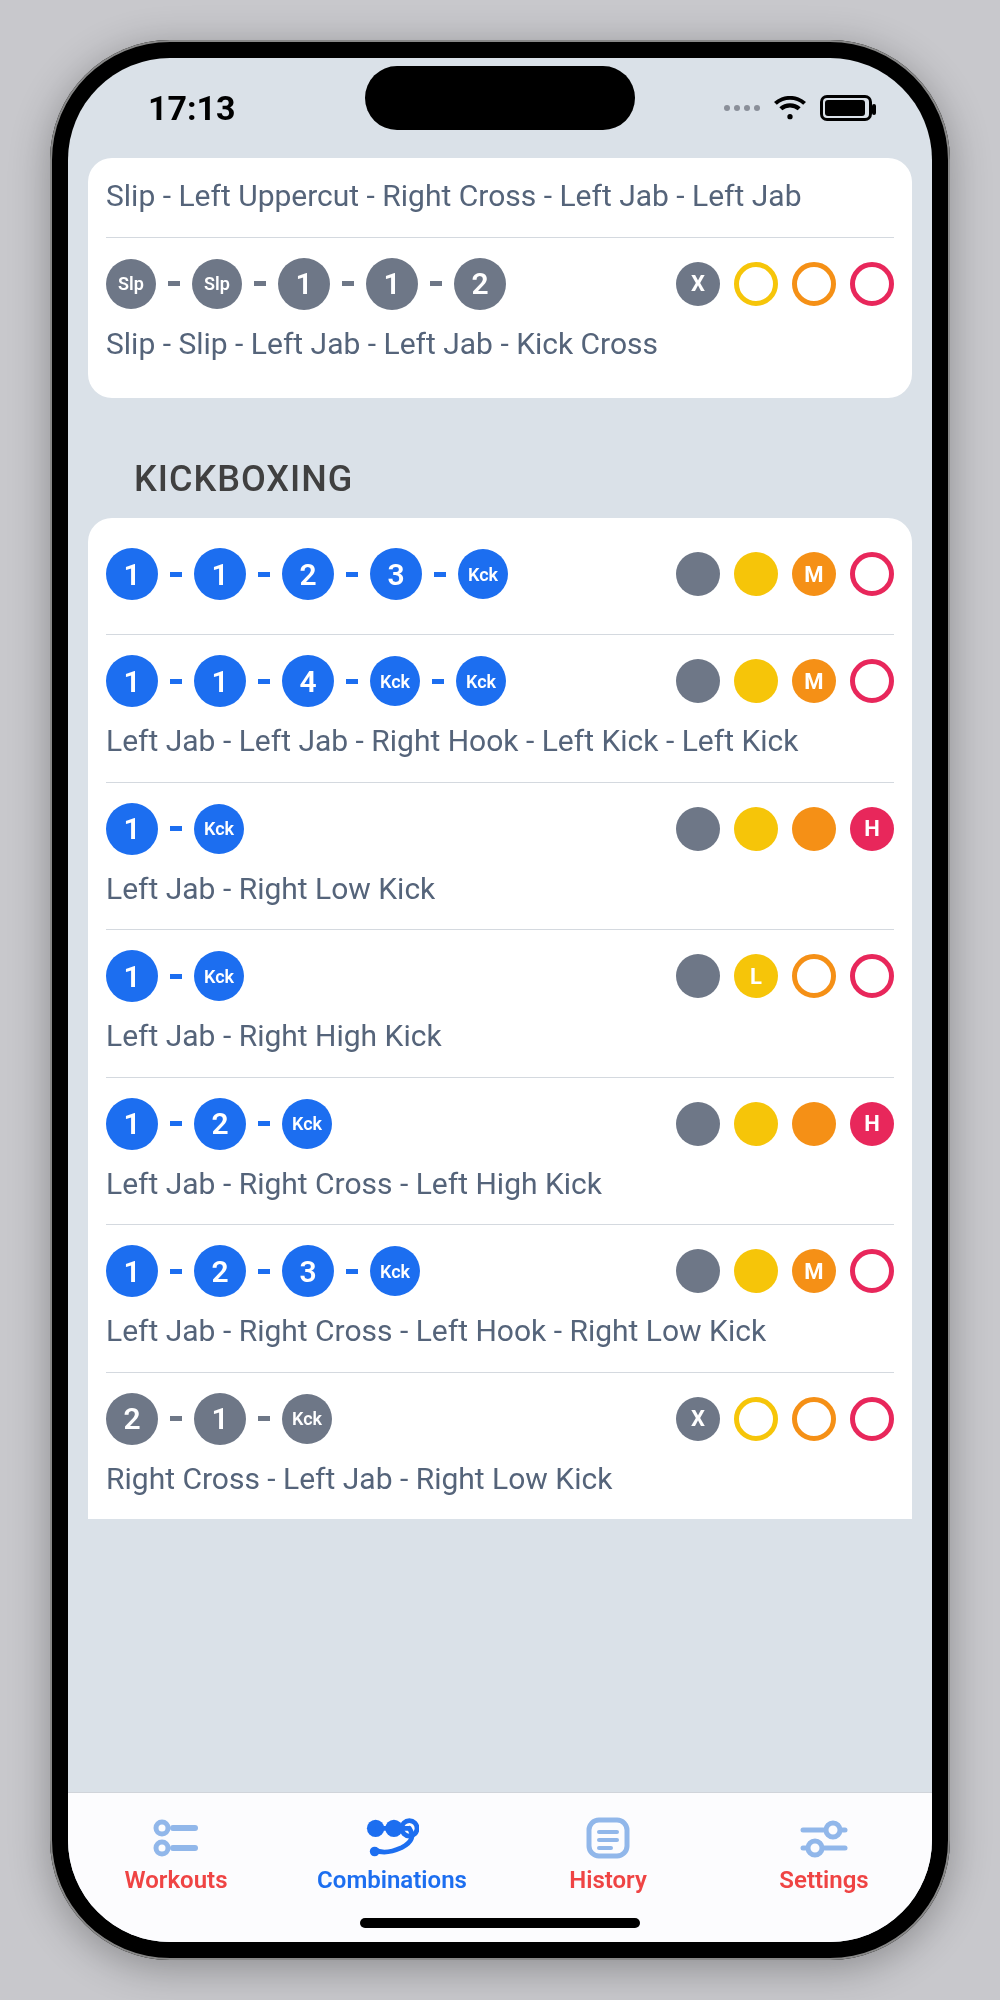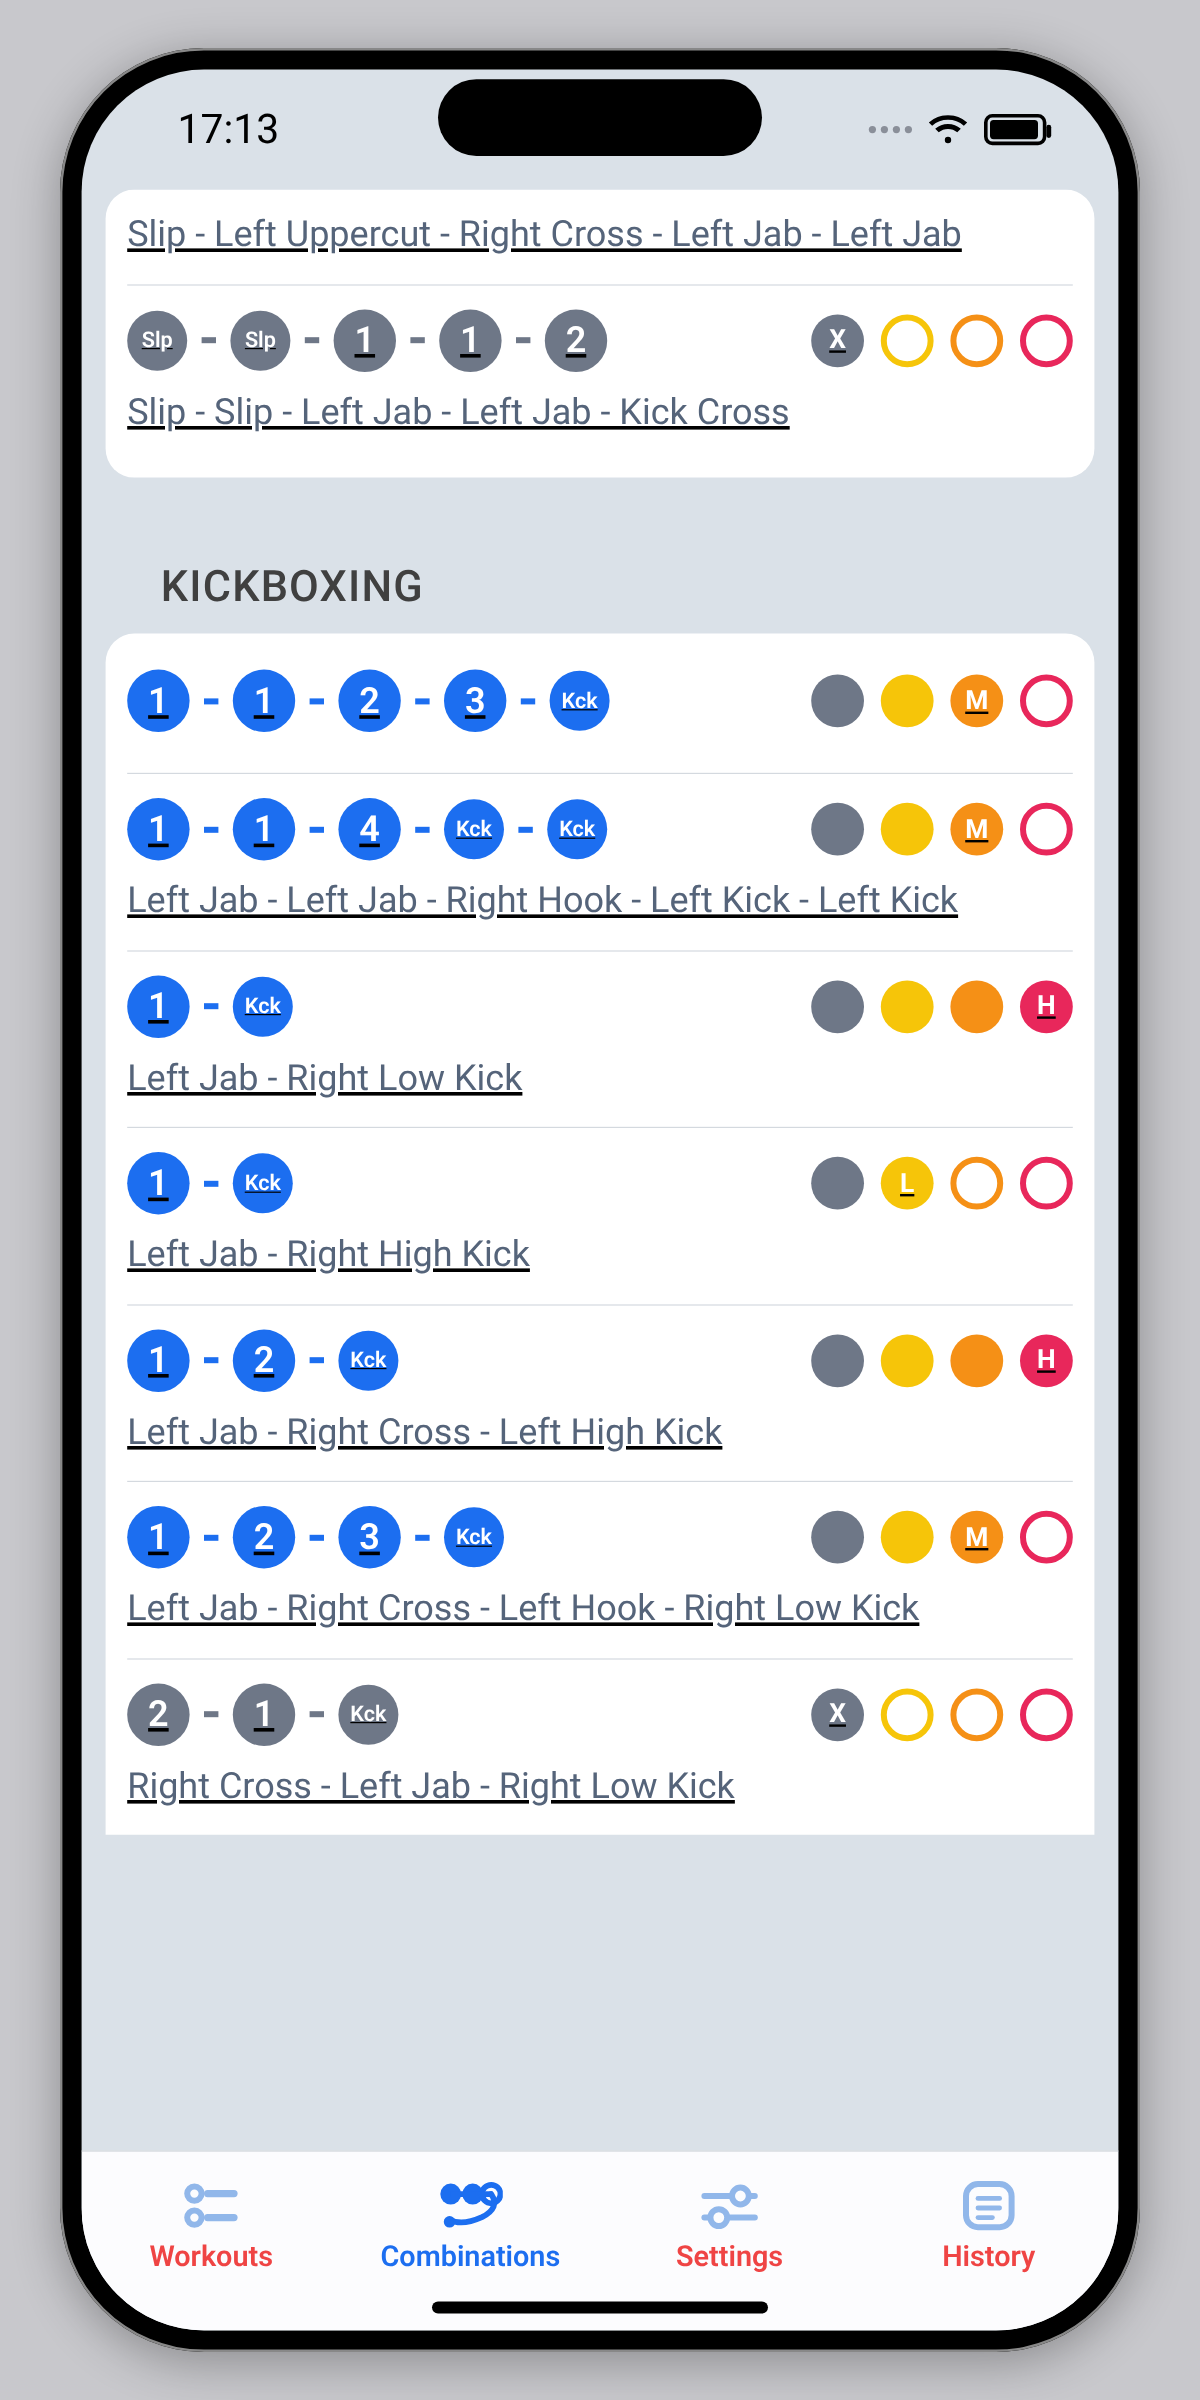--- a/index.html
+++ b/index.html
@@ -41,43 +41,42 @@
     border-radius:40px;
     z-index:50;
   }
   .status-bar {
     height:100px;
     display:flex;
     align-items:center;
     justify-content:space-between;
     padding:0 60px 0 80px;
     font-size:34px;
-    font-weight:400;
+    font-weight:700;
     color:#000;
   }
   .status-right { display:flex; align-items:center; gap:14px;}
   .dots { display:flex; gap:4px;}
   .dots span{width:6px;height:6px;border-radius:50%;background:#8a8f99;}
   .wifi {width:32px;height:24px;}
   .battery{width:52px;height:26px;border:3px solid #000;border-radius:7px;position:relative;}
   .battery::after{content:"";position:absolute;right:-7px;top:6px;width:4px;height:11px;background:#000;border-radius:2px;}
   .battery .fill{position:absolute;left:2px;top:2px;bottom:2px;width:40px;background:#000;border-radius:3px;}
 
   .content {
     flex:1;
     overflow:hidden;
     padding:0 20px;
   }
 
   .card {
     background:#fff;
     border-radius:24px;
     padding: 10px 18px 14px 18px;
-    margin-bottom:50px;
-    text-decoration:underline;
+    margin-bottom:40px;
   }
   .section-title {
     font-size:36px;
     font-weight:500;
     color:#404040;
     padding:20px 0 18px 46px;
     letter-spacing:1px;
   }
   .card.kb { padding-bottom:0; border-bottom-left-radius:0; border-bottom-right-radius:0;}
 
@@ -383,37 +382,37 @@
               <circle cx="46" cy="12" r="8" fill="none" stroke="#1c6ef0" stroke-width="5"></circle>
               <path d="M11 12 h35" stroke="#1c6ef0" stroke-width="5"></path>
               <path d="M46 12 q8 12 -8 20 q-18 8 -28 2" fill="none" stroke="#1c6ef0" stroke-width="5" stroke-linecap="round"></path>
               <circle cx="10" cy="36" r="5" fill="#1c6ef0"></circle>
             </svg>
         </div>
         <span>Combinations</span>
       </div>
       <div class="tab">
         <div class="ticon">
+          <svg width="46" height="44" viewBox="0 0 46 44">
+              <rect x="4" y="4" width="38" height="36" rx="10" fill="none" stroke="#91b7ea" stroke-width="5"></rect>
+              <line x1="14" y1="16" x2="32" y2="16" stroke="#91b7ea" stroke-width="4" stroke-linecap="round"></line>
+              <line x1="14" y1="24" x2="32" y2="24" stroke="#91b7ea" stroke-width="4" stroke-linecap="round"></line>
+              <line x1="14" y1="32" x2="26" y2="32" stroke="#91b7ea" stroke-width="4" stroke-linecap="round"></line>
+            </svg>
+        </div>
+        <span>History</span>
+      </div>
+      <div class="tab">
+        <div class="ticon">
           <svg width="50" height="40" viewBox="0 0 50 40">
               <line x1="4" y1="12" x2="46" y2="12" stroke="#91b7ea" stroke-width="5" stroke-linecap="round"></line>
               <circle cx="34" cy="12" r="7" fill="#fcfcfe" stroke="#91b7ea" stroke-width="5"></circle>
               <line x1="4" y1="30" x2="46" y2="30" stroke="#91b7ea" stroke-width="5" stroke-linecap="round"></line>
               <circle cx="16" cy="30" r="7" fill="#fcfcfe" stroke="#91b7ea" stroke-width="5"></circle>
             </svg>
         </div>
         <span>Settings</span>
       </div>
-      <div class="tab">
-        <div class="ticon">
-          <svg width="46" height="44" viewBox="0 0 46 44">
-              <rect x="4" y="4" width="38" height="36" rx="10" fill="none" stroke="#91b7ea" stroke-width="5"></rect>
-              <line x1="14" y1="16" x2="32" y2="16" stroke="#91b7ea" stroke-width="4" stroke-linecap="round"></line>
-              <line x1="14" y1="24" x2="32" y2="24" stroke="#91b7ea" stroke-width="4" stroke-linecap="round"></line>
-              <line x1="14" y1="32" x2="26" y2="32" stroke="#91b7ea" stroke-width="4" stroke-linecap="round"></line>
-            </svg>
-        </div>
-        <span>History</span>
-      </div>
     </div>
 
     <div class="home-ind"></div>
   </div>
 </div>
 
 </body></html>

